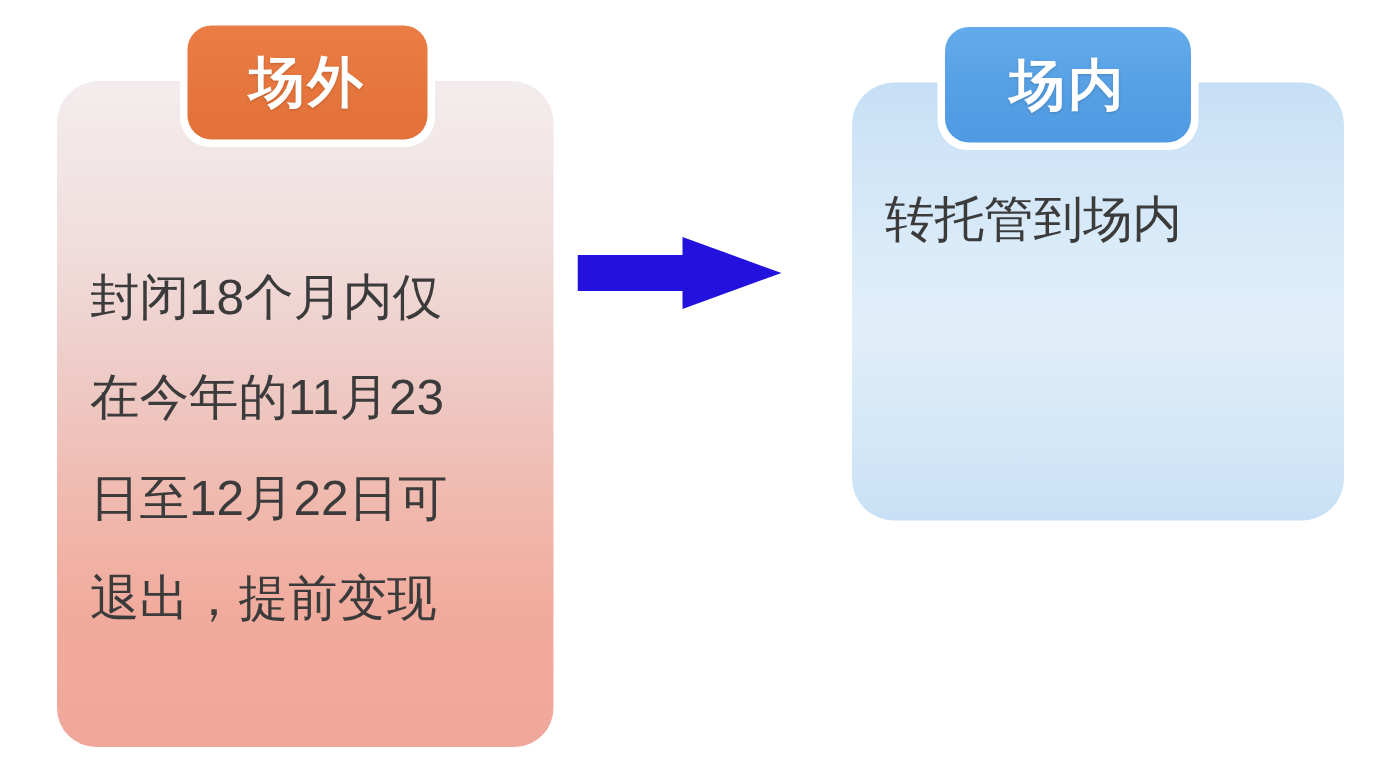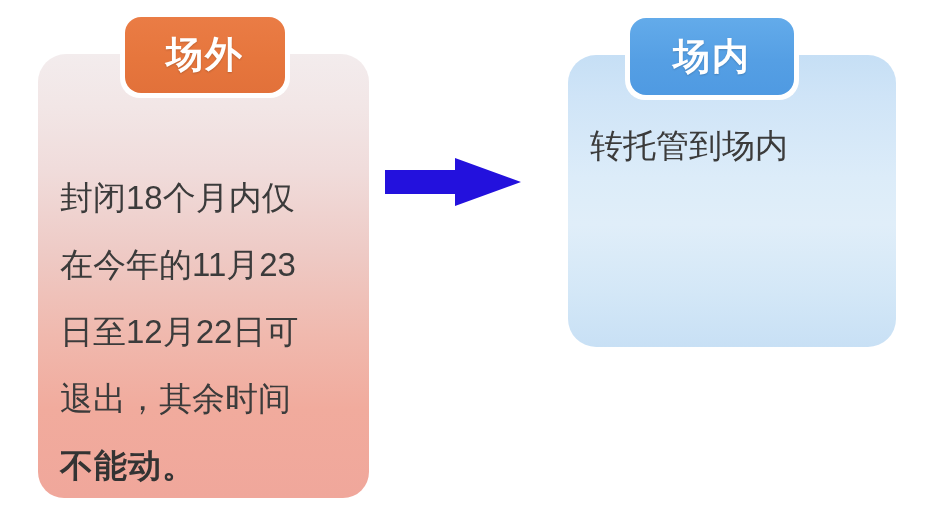--- a/index.html
+++ b/index.html
@@ -148,22 +148,21 @@
 </head>
 <body>
 
 <div id="stage">
 
   <div class="card" id="card-otc">
     <div class="card-text">
       <div class="line">封闭18个月内仅</div>
       <div class="line">在今年的11月23</div>
       <div class="line">日至12月22日可</div>
-      <div class="line">退出，其余时间</div>
-      <div class="line bold">不能动。</div>
+      <div class="line">退出，提前变现</div>
     </div>
   </div>
 
   <div class="badge-wrap" id="badge-otc-wrap">
     <div class="badge" id="badge-otc">场外</div>
   </div>
 
   <div id="arrow">
     <svg width="136" height="50" viewBox="0 0 136 50">
       <polygon points="0,13 70,13 70,1 136,25 70,49 70,37 0,37" fill="#2311dd"></polygon>

